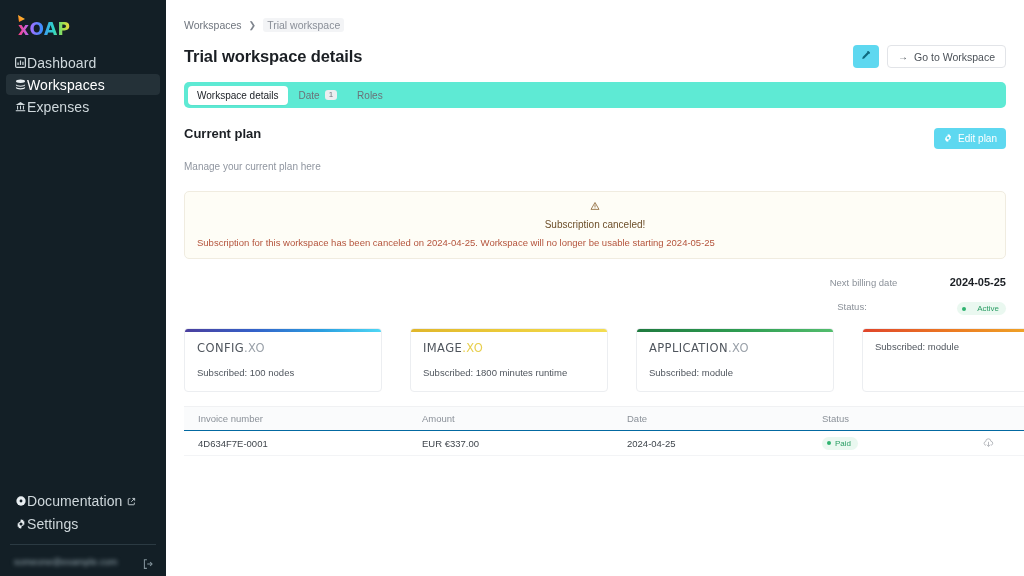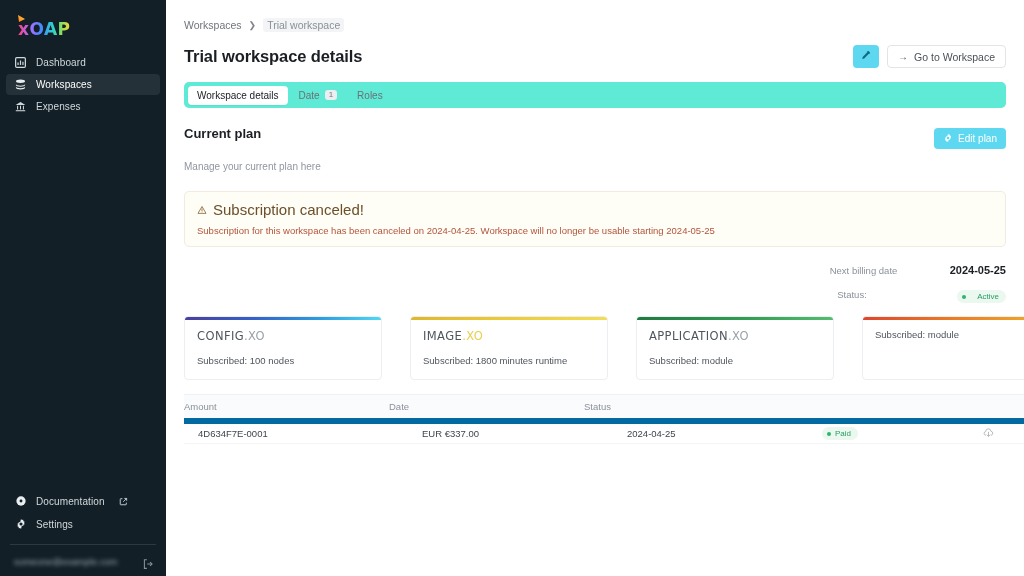--- a/index.html
+++ b/index.html
@@ -20,27 +20,27 @@
     position: relative;
   }
   .logo-wrap {
     height: 52px;
     display: flex; align-items: center;
     padding-left: 12px;
   }
   .logo-svg { display:block; }
   .nav { margin-top: 0px; padding: 0 6px; }
   .nav-item {
-    display: flex; align-items: center; gap: 9px;
+    display: flex; align-items: center; 
     height: 21px;
     margin: 0 0 1px 0;
     padding: 0 8px;
     border-radius: 4px;
     color: #cfd8dc;
-    font-size: 10px;
+    font-size: 14px;
     letter-spacing: .1px;
     cursor: pointer;
     position: relative;
   }
   .nav-item.active { background: #243138; color: #ffffff; }
   .nav-item .ico { width: 13px; height: 13px; display:flex; align-items:center; justify-content:center; flex: 0 0 13px; }
   .nav-item .ico svg { display:block; }
   .nav-spacer { flex: 1 1 auto; }
   .bottom-nav { padding: 0 6px 0 6px; }
   .bottom-nav .nav-item { height: 22px; }
@@ -160,21 +160,21 @@
 
   .alert {
     margin: 19px 18px 0 18px;
     background: #fefdf6;
     border: 1px solid #f0ece0;
     border-radius: 5px;
     padding: 9px 12px 10px 12px;
   }
   .alert-head {
     display: flex; align-items: center; gap: 6px;
-    font-size: 15px; color: #6d4f2a; font-weight: normal;
+    font-size: 10px; color: #6d4f2a; font-weight: normal; flex-direction: column;
   }
   .alert-body {
     margin-top: 7px;
     font-size: 9.5px;
     color: #b4543c;
     letter-spacing: 0px;
   }
 
   .kv-table { margin: 11px 18px 0 18px; }
   .kv-row { display: flex; align-items: center; height: 24px; justify-content: flex-end; }
@@ -234,21 +234,21 @@
   .inv-table {
     margin: 14px 0 0 18px;
     border-top: 1px solid #f0f1f3;
   }
   .inv-head, .inv-row {
     display: flex; align-items: center;
     height: 23px;
     font-size: 9.5px;
   }
   .inv-head { color: #8b9199; background: #fafbfc; }
-  .inv-row { color: #3f454c; border-top: 6px solid #0369a1; border-bottom: 1px solid #f3f4f6; height: 26px; }
+  .inv-row { color: #3f454c; border-top: 1px solid #0369a1; border-bottom: 1px solid #f3f4f6; height: 26px; }
   .col-num { width: 238px; padding-left: 14px; }
   .col-amt { width: 205px; }
   .col-date { width: 195px; }
   .col-status { width: 160px; }
   .col-act { width: 40px; display:flex; align-items:center; justify-content:flex-start; }
   .pill-paid {
     display: inline-flex; align-items: center; gap: 4px;
     background: #eaf8f0;
     color: #2a9d64;
     border-radius: 9px;
@@ -468,20 +468,21 @@
         <div class="plan-sub">Subscribed: module</div>
       </div>
       <div class="plan-card c4">
         <div class="plan-sub">Subscribed: module</div>
       </div>
     </div>
 
 
     <div class="inv-table">
       <div class="inv-head">
+        <div class="col-num">Invoice number</div>
         <div class="col-amt">Amount</div>
         <div class="col-date">Date</div>
         <div class="col-status">Status</div>
         <div class="col-act"></div>
       </div>
       <div class="inv-row">
         <div class="col-num">4D634F7E-0001</div>
         <div class="col-amt">EUR €337.00</div>
         <div class="col-date">2024-04-25</div>
         <div class="col-status">

